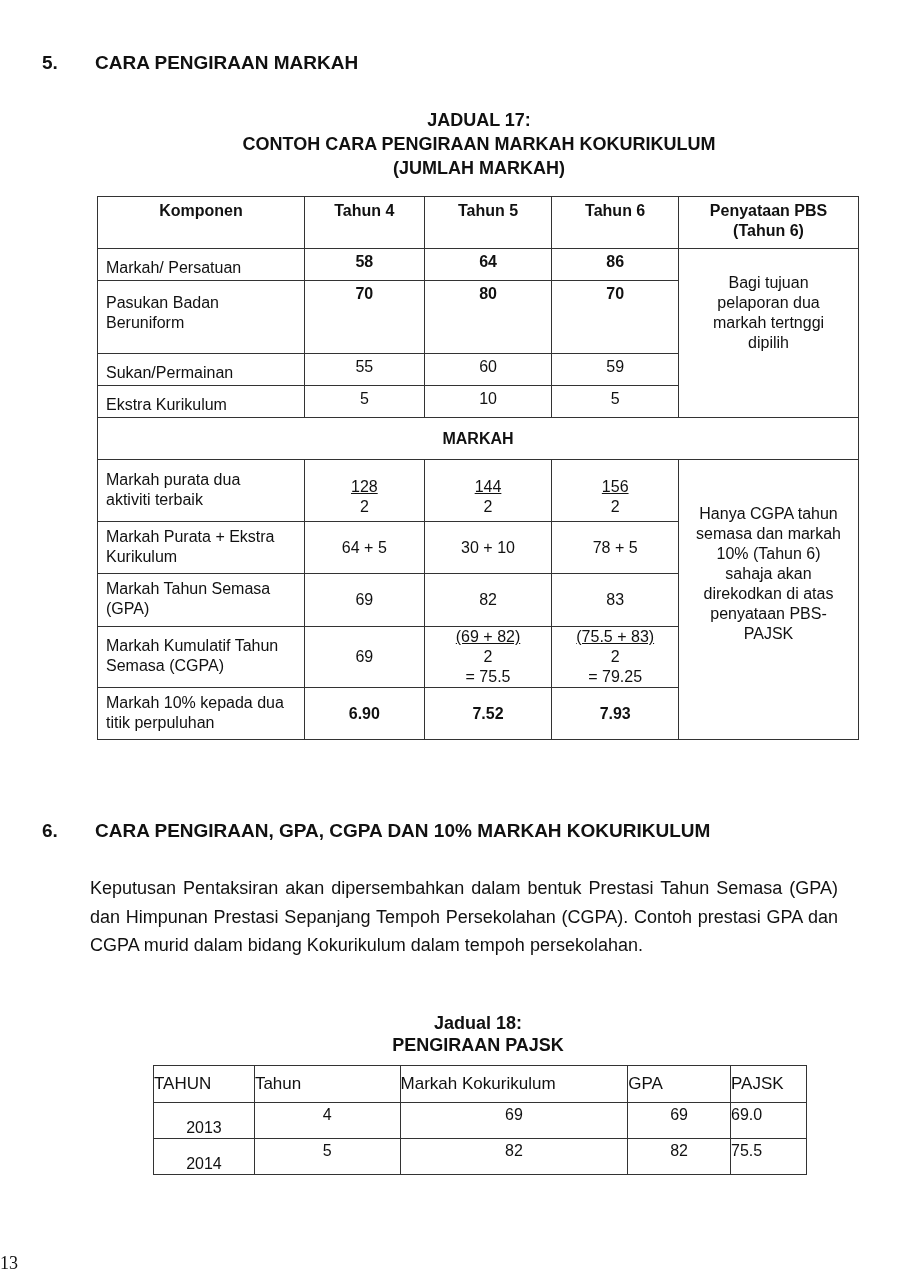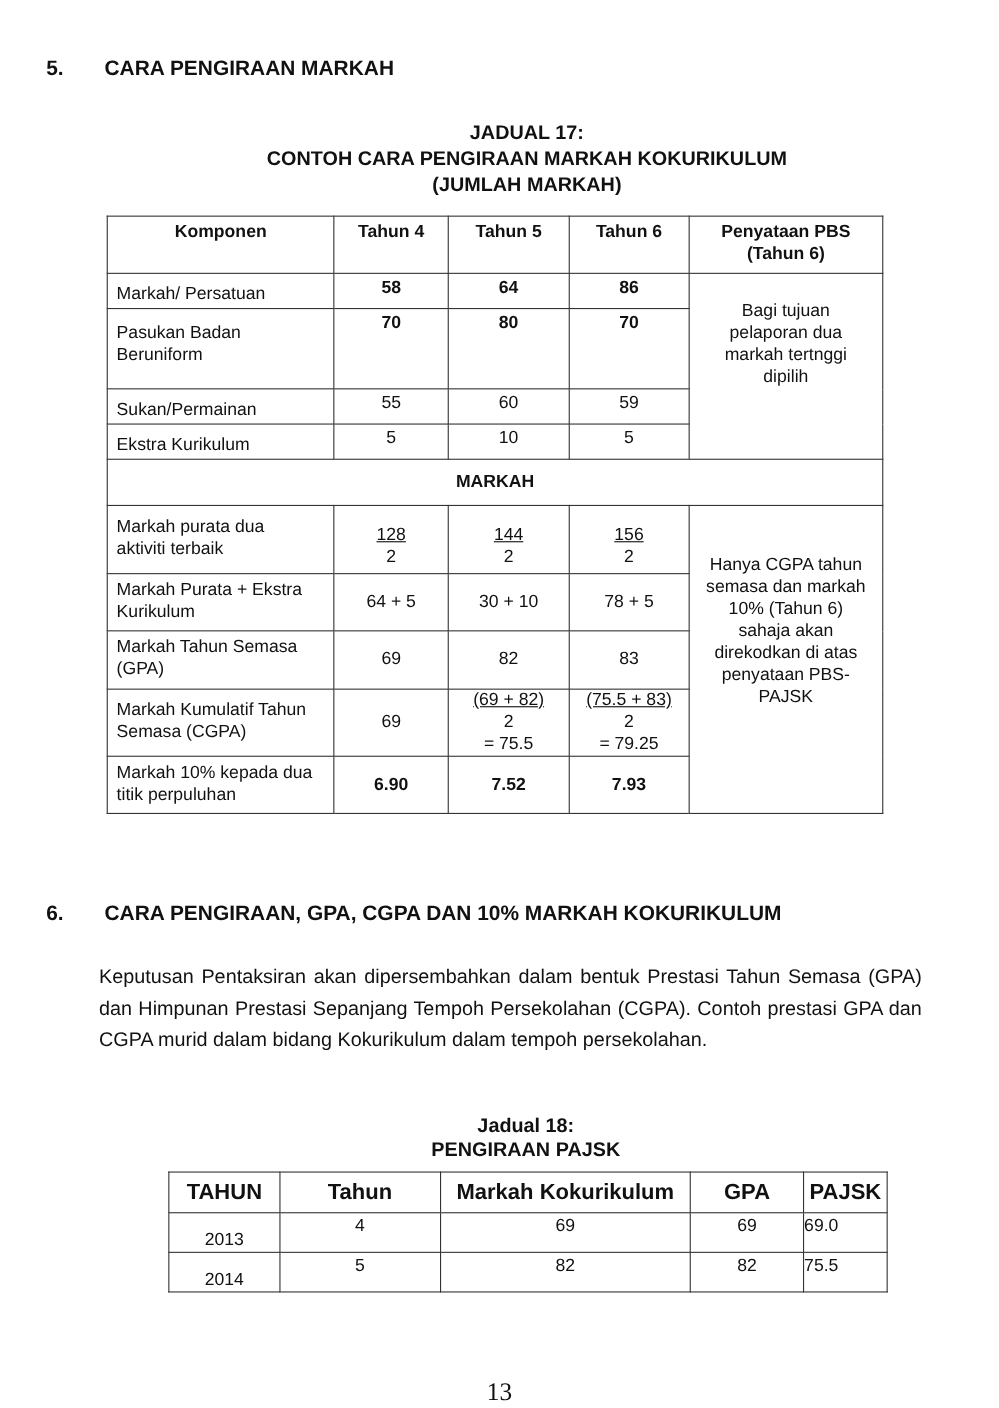--- a/index.html
+++ b/index.html
@@ -8,41 +8,41 @@
       font-family: "Liberation Sans", sans-serif; color: #111;
     }
     .abs { position: absolute; }
     .sec-head { font-weight: bold; font-size: 19px; }
     .sec-num { position: absolute; left: 42px; }
     .sec-title { position: absolute; left: 95px; }
     .caption { text-align: center; font-weight: bold; font-size: 18px; line-height: 24px; }
     table { border-collapse: collapse; position: absolute; }
     td, th { border: 1.4px solid #333; font-size: 16px; padding: 0; }
     
-    #t17 { left: 97px; top: 196px; width: 706px; }
+    #t17 { left: 97px; top: 196px; width: 762px; }
     #t17 th { font-weight: bold; vertical-align: top; padding-top: 4px; text-align: center; line-height: 20px; }
     #t17 td.lbl { text-align: left; padding-left: 8px; vertical-align: bottom; line-height: 20px; padding-bottom: 2px; }
     #t17 td.val { text-align: center; vertical-align: top; padding-top: 4px; }
     #t17 td.vmid { text-align: center; vertical-align: middle; }
     #t17 td.bold { font-weight: bold; }
     #t17 td.note { text-align: center; vertical-align: top; line-height: 20px; padding: 0 6px; }
     .frac { display: inline-block; text-align: center; line-height: 20px; }
     .frac .num { display: block; text-decoration: underline; }
     .frac .den { display: block; }
     .frac .res { display: block; }
     
     .para { position: absolute; left: 90px; top: 874px; width: 748px; font-size: 18px; line-height: 28.5px; text-align: justify; text-align-last: left; }
     
     #t18 { left: 153px; top: 1065px; width: 654px; }
-    #t18 th { font-weight: bold; font-size: 20px; height: 36px; text-align: center; vertical-align: middle; }
+    #t18 th { font-weight: normal; font-size: 17px; height: 36px; text-align: left; vertical-align: middle; }
     #t18 td { text-align: center; height: 32px; font-size: 16px; }
     #t18 td.yr { vertical-align: bottom; padding-bottom: 1px; }
     #t18 td.top { vertical-align: top; padding-top: 3px; }
     #t18 td.cg { text-align: left; vertical-align: top; padding-top: 3px; }
-    .pageno { position: absolute; left: 0; width: 908px; top: 1253px; text-align: center; font-family: "Liberation Serif", serif; font-size: 23px; }
+    .pageno { position: absolute; left: 0; width: 908px; top: 1253px; text-align: left; font-family: "Liberation Serif", serif; font-size: 18px; }
   </style>
 </head>
 <body>
 
 <div class="abs sec-head" style="top:52px; left:0; width:908px;">
   <span class="sec-num">5.</span>
   <span class="sec-title">CARA PENGIRAAN MARKAH</span>
 </div>
 
 <div class="abs caption" style="top:108px; left:40px; width:878px;">

